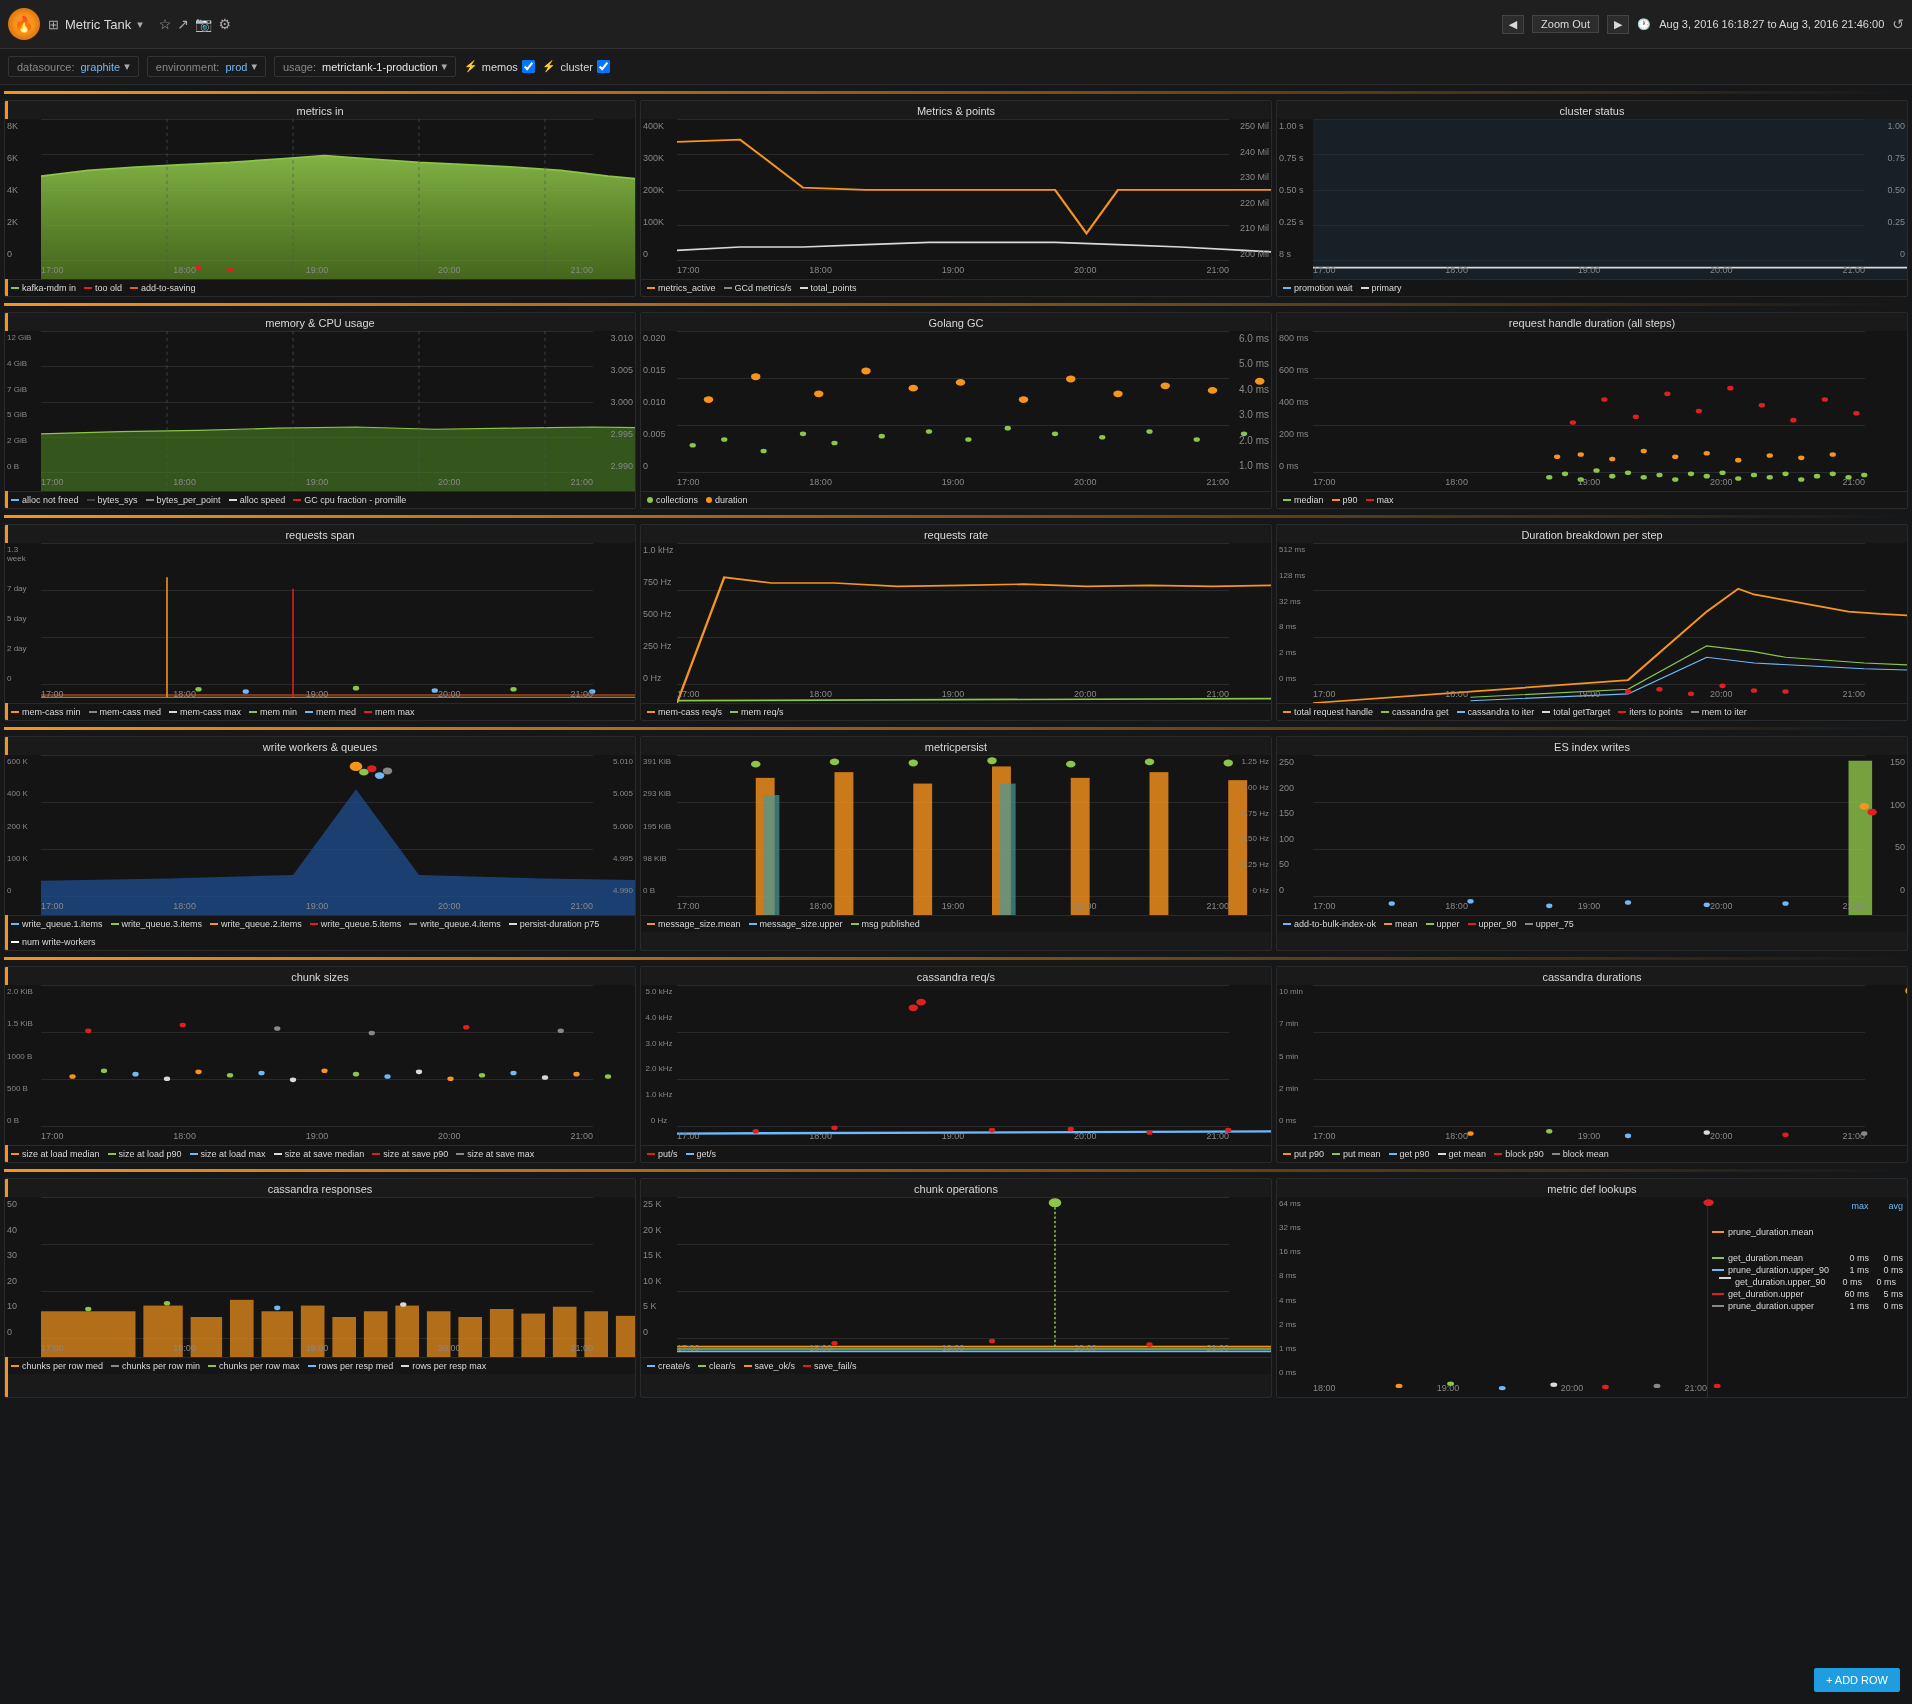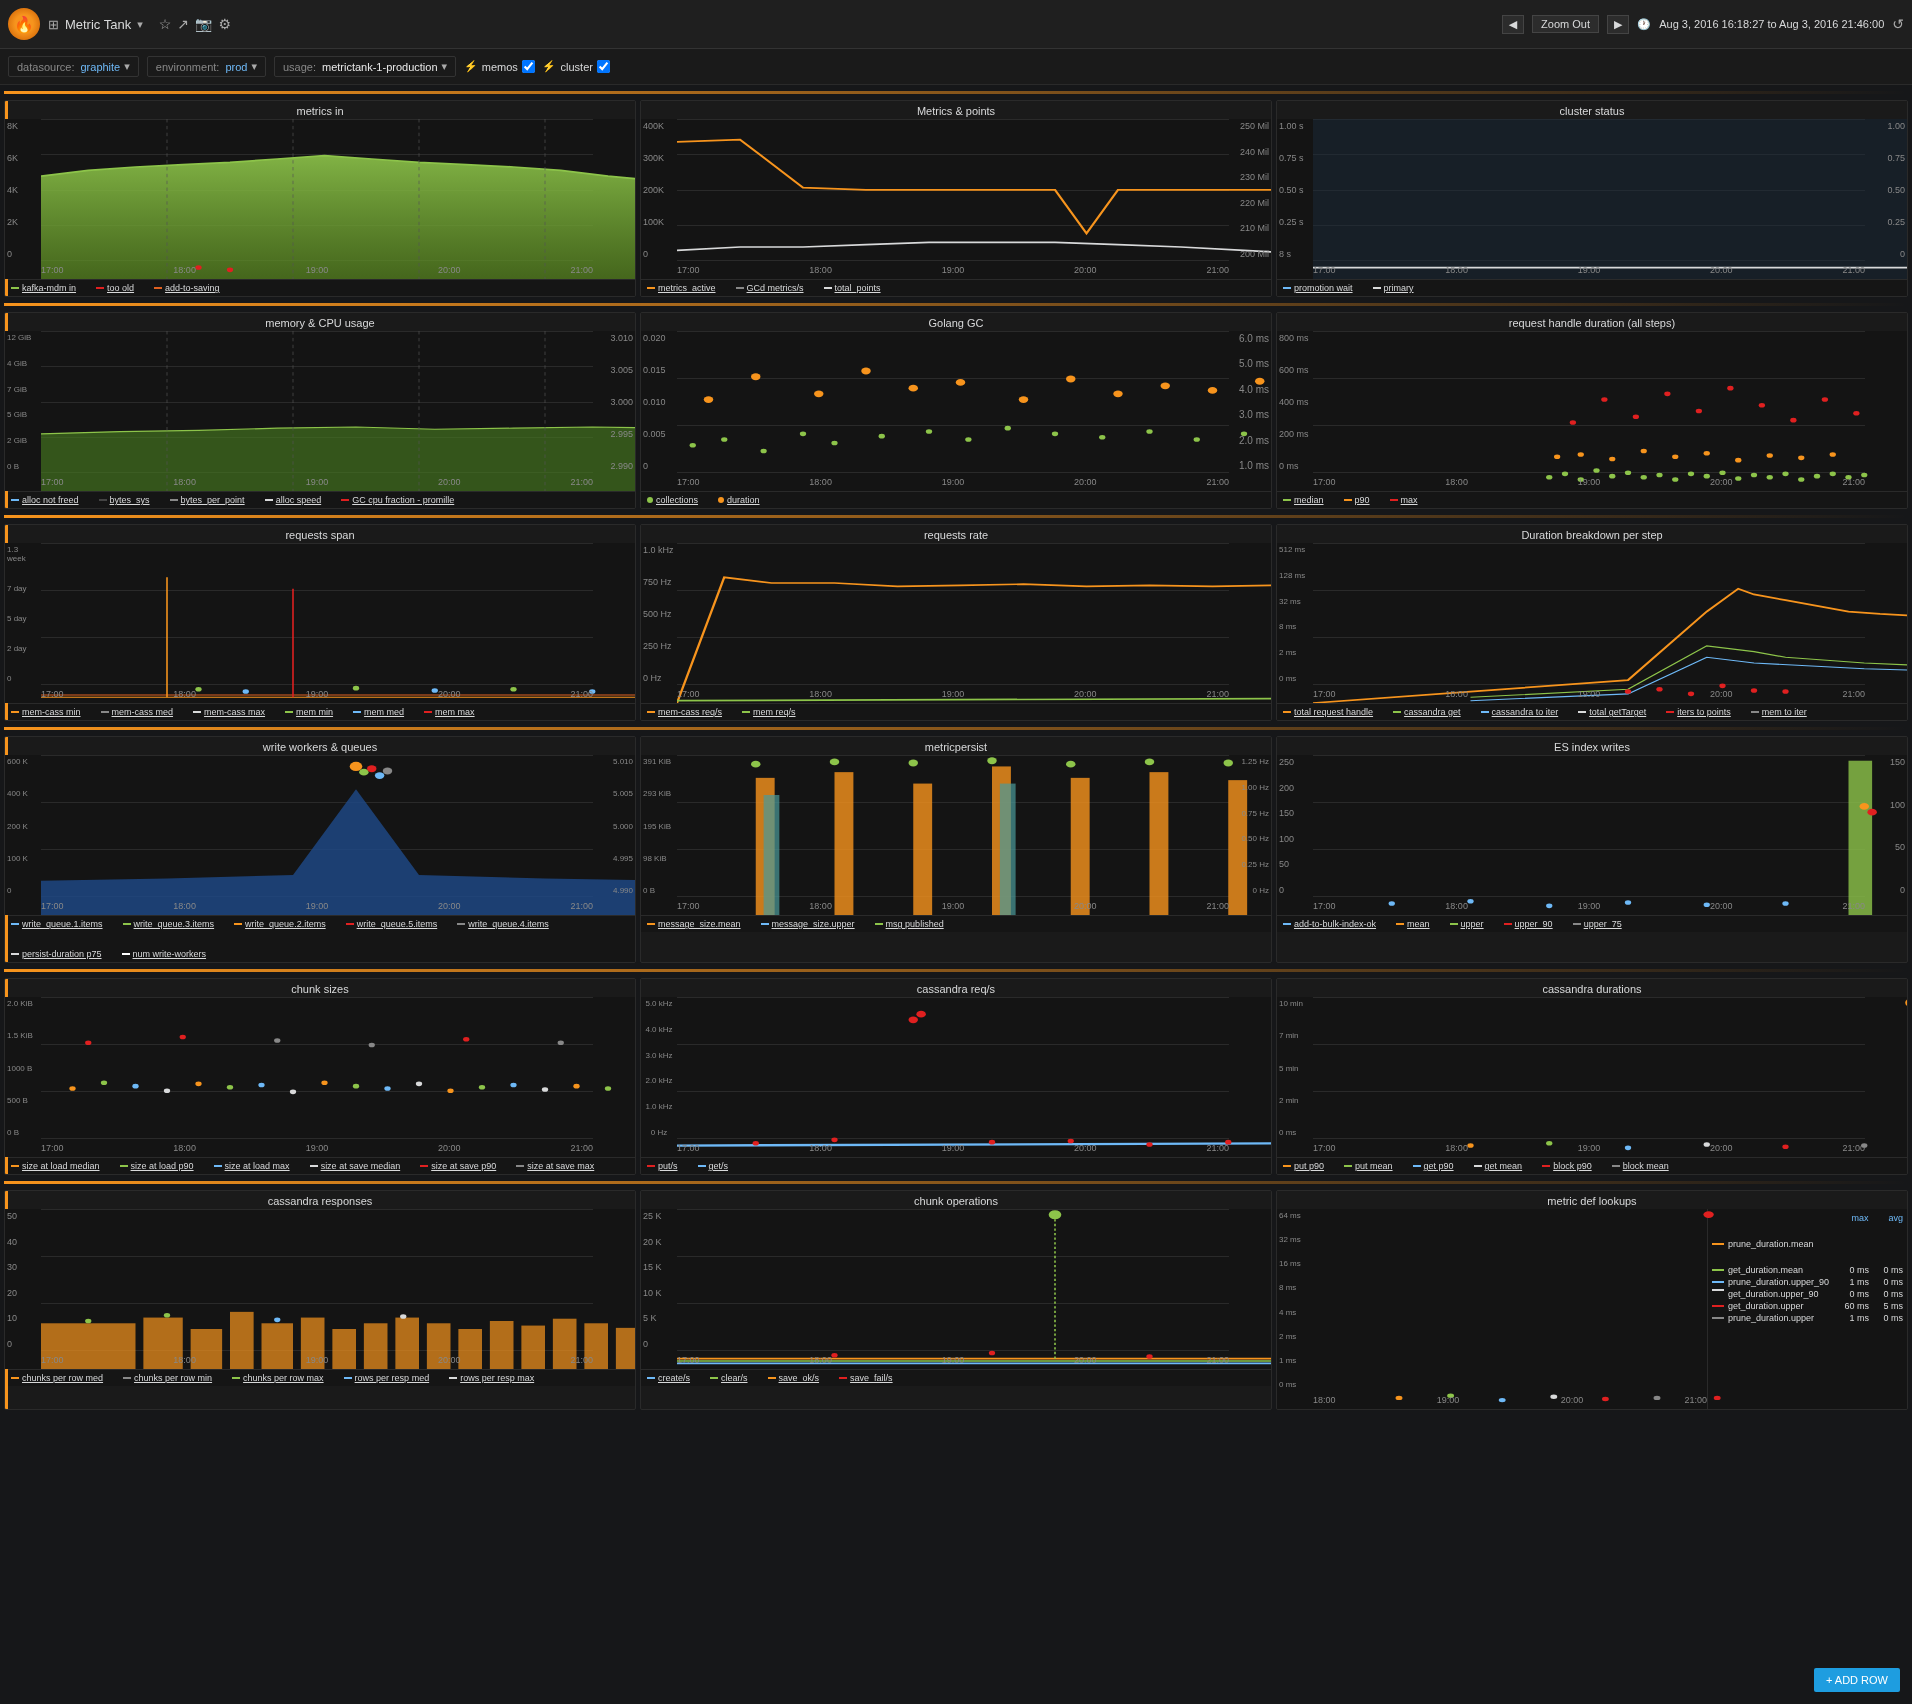--- a/index.html
+++ b/index.html
@@ -99,26 +99,25 @@
     }
 
     .panel-body canvas, .panel-body svg {
       width: 100%;
       height: 100%;
     }
 
     .panel-legend {
       display: flex;
       flex-wrap: wrap;
-      gap: 20px;
+      gap: 8px;
       padding: 3px 6px;
       font-size: 9px;
       border-top: 1px solid #2a2a2a;
       background: #151515;
-      text-decoration: underline;
     }
 
     .legend-item {
       display: flex; align-items: center; gap: 3px;
     }
     .legend-dot {
       width: 8px; height: 2px;
       display: inline-block;
     }
     .legend-dot.circle {
@@ -1533,21 +1532,21 @@
             <span style="flex:1;color:#d8d9da;">get_duration.mean</span>
             <span style="width:30px;text-align:right;">0 ms</span>
             <span style="width:30px;text-align:right;">0 ms</span>
           </div>
           <div style="display:flex;align-items:center;gap:4px;margin:2px 0;">
             <span class="legend-dot" style="background:#6eb9f7;height:2px;width:12px;display:inline-block;"></span>
             <span style="flex:1;color:#d8d9da;">prune_duration.upper_90</span>
             <span style="width:30px;text-align:right;">1 ms</span>
             <span style="width:30px;text-align:right;">0 ms</span>
           </div>
-          <div style="display:flex;align-items:flex-start;gap:4px;margin:2px 0;">
+          <div style="display:flex;align-items:flex-start;gap:4px;margin:2px 7px;">
             <span class="legend-dot" style="background:#d8d9da;height:2px;width:12px;display:inline-block;"></span>
             <span style="flex:1;color:#d8d9da;">get_duration.upper_90</span>
             <span style="width:30px;text-align:right;">0 ms</span>
             <span style="width:30px;text-align:right;">0 ms</span>
           </div>
           <div style="display:flex;align-items:center;gap:4px;margin:2px 0;">
             <span class="legend-dot" style="background:#e02020;height:2px;width:12px;display:inline-block;"></span>
             <span style="flex:1;color:#d8d9da;">get_duration.upper</span>
             <span style="width:30px;text-align:right;">60 ms</span>
             <span style="width:30px;text-align:right;">5 ms</span>

